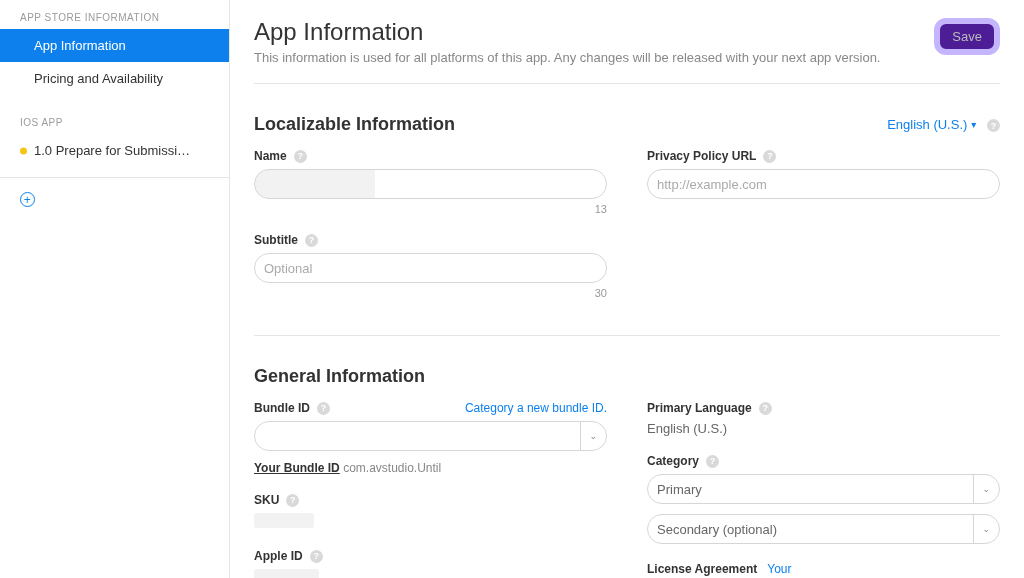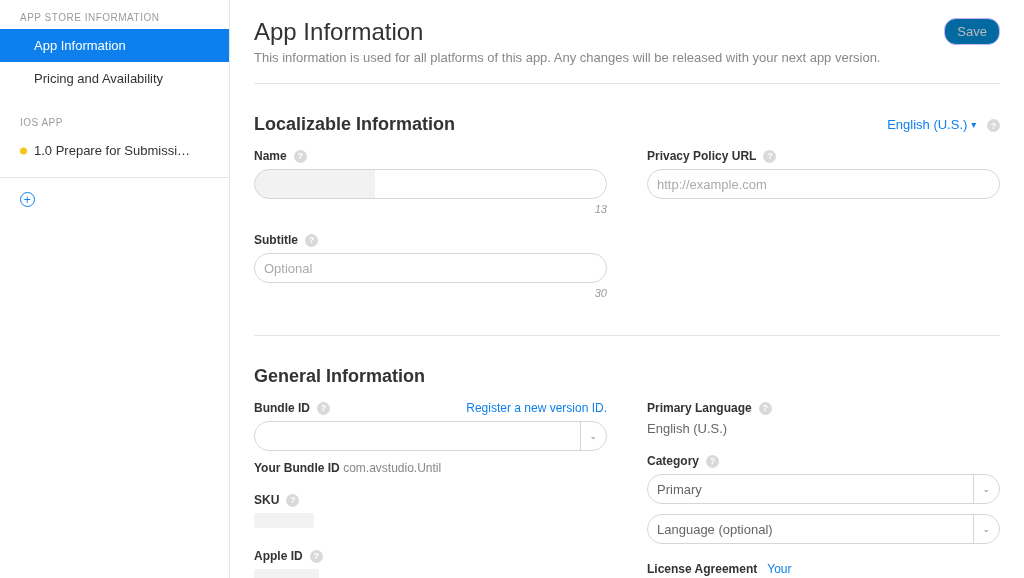--- a/index.html
+++ b/index.html
@@ -89,22 +89,22 @@
     font-size: 24px;
     font-weight: 400;
     color: #333;
   }
   .page-subtitle {
     font-size: 13px;
     color: #888;
     margin-top: 4px;
   }
   .save-btn {
-    border: 1px solid #c4b5fd;
-    background: #0369a1;
+    border: 6px solid #c4b5fd;
+    background: #4c1d95;
     color: #bbb;
     padding: 5px 12px;
     border-radius: 12px;
     font-size: 13px;
     cursor: default;
   }
   hr.section-hr {
     border: none;
     border-top: 1px solid #e5e5e5;
     margin: 18px 0 0;
@@ -187,42 +187,41 @@
     padding-left: 8px;
     height: 100%;
     display: flex;
     align-items: center;
   }
   .char-count {
     text-align: right;
     font-size: 11px;
     color: #999;
     margin-top: 4px;
-    font-style: italic;
   }
   .hidden-value {
     background: #f2f2f2;
     color: #f2f2f2;
     display: inline-block;
     height: 15px;
     width: 110px;
     border-radius: 2px;
   }
   .static-text {
     font-size: 13px;
     color: #333;
     margin-top: 4px;
   }
   .static-muted { color: #666; }
   .bundle-text-row {
     font-size: 12px;
     color: #333;
     margin-top: 10px;
   }
-  .bundle-text-row b { font-weight: 600; }
+  .bundle-text-row b { font-weight: 600; text-decoration: underline; }
   .bundle-text-row .mono { color: #888; }
   .sel-stack .select + .select { margin-top: 10px; }
 </style>
 </head>
 <body>
 
 <div class="layout">
   <aside class="sidebar">
     <div class="sidebar-section-title">APP STORE INFORMATION</div>
     <div class="sidebar-item active">
@@ -306,21 +305,21 @@
         <div class="section-title">General Information</div>
       </div>
 
       <div class="cols">
         <div class="col">
           <div class="field">
             <div class="field-label">
               <span>Bundle ID</span>
               <span class="help-icon">?</span>
               <span class="spacer"></span>
-              <span class="link">Register a new version ID.</span>
+              <span class="link">Category a new bundle ID.</span>
             </div>
             <div class="select">
               <span></span>
               <span class="chev">⌄</span>
             </div>
             <div class="bundle-text-row">
               <b>Your Bundle ID</b>
               <span> </span>
               <span class="mono">com.avstudio.Until</span>
             </div>
@@ -355,21 +354,21 @@
           <div class="field sel-stack">
             <div class="field-label">
               <span>Category</span>
               <span class="help-icon">?</span>
             </div>
             <div class="select">
               <span>Primary</span>
               <span class="chev">⌄</span>
             </div>
             <div class="select">
-              <span>Language (optional)</span>
+              <span>Secondary (optional)</span>
               <span class="chev">⌄</span>
             </div>
           </div>
 
           <div class="field">
             <div class="field-label">
               <span>License Agreement</span>
               <span style="width:10px;"></span>
               <span class="link">Your</span>
             </div>

